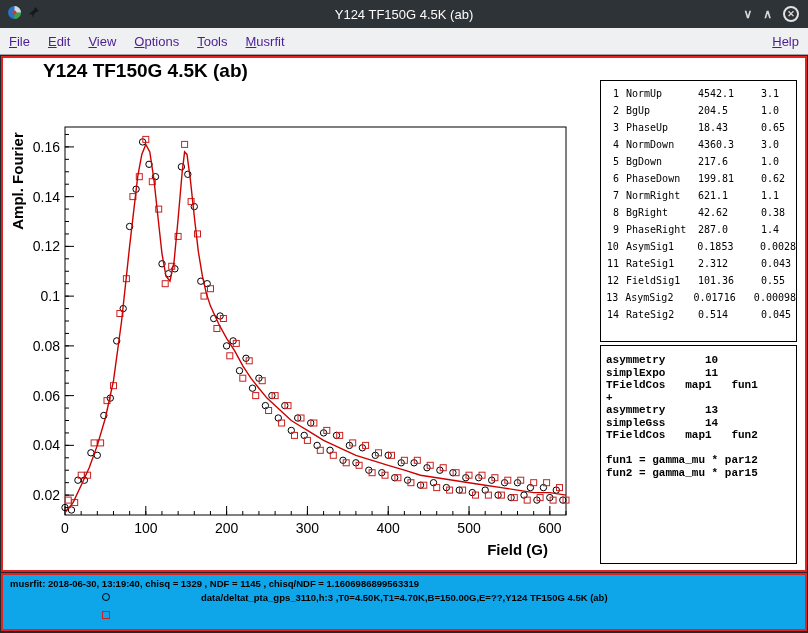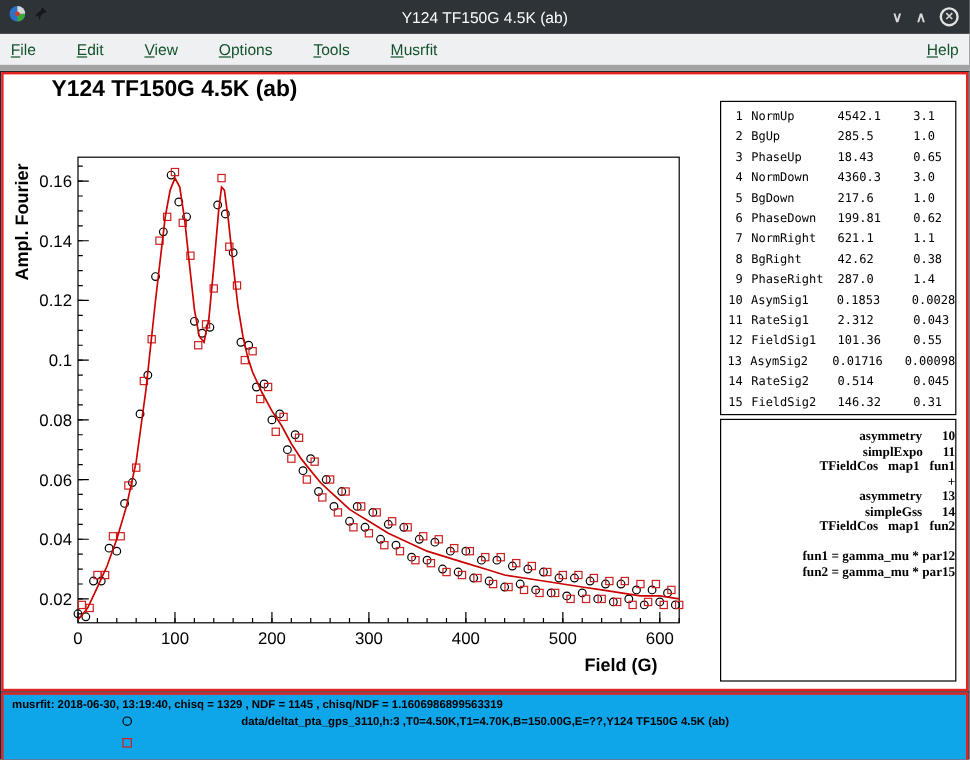--- a/index.html
+++ b/index.html
@@ -3,37 +3,37 @@
 <meta charset="utf-8">
 <style>
   html,body{margin:0;padding:0;}
   body{width:808px;height:633px;background:#23272b;font-family:"Liberation Sans",sans-serif;overflow:hidden;}
   .titlebar{height:28px;background:#2e3338;display:flex;align-items:center;color:#fcfcfc;position:relative;}
   .tb-left{display:flex;gap:5px;margin-left:7px;align-items:center;z-index:1;}
   .tb-title{position:absolute;left:0;right:0;text-align:center;font-size:13px;}
   .tb-right{margin-left:auto;display:flex;gap:11px;margin-right:9px;align-items:center;z-index:1;}
   .wc{color:#d8d8d8;font-size:12px;font-weight:bold;line-height:15px;}
   .wc-close{width:16px;height:16px;border:2px solid #e2e2e2;border-radius:50%;font-size:9px;display:flex;align-items:center;justify-content:center;box-sizing:border-box;}
-  .menubar{height:26px;background:#eff0f1;display:flex;align-items:center;font-size:13px;color:#14532d;border-bottom:5px solid #a3a3a3;gap:16px;}
+  .menubar{height:26px;background:#eff0f1;display:flex;align-items:center;font-size:13px;color:#4c1d95;border-bottom:1px solid #a3a3a3;}
   .menu-item{display:inline-block;padding:0 9px;}
   .menu-item::first-letter{text-decoration:underline;}
   .menu-spacer{flex:1;}
   .canvas{margin:1px 1px 0;background:#fff;border:2px solid #e32222;height:512px;position:relative;}
   .plot-title{position:absolute;left:40px;top:2px;font-size:19px;font-weight:bold;color:#000;}
   svg.plot{position:absolute;left:0;top:0;}
   svg text{fill:#000;}
   .tick{font-family:"Liberation Sans",sans-serif;font-size:14px;}
   .axis-title{font-family:"Liberation Sans",sans-serif;font-size:15px;font-weight:bold;}
   .param-box{position:absolute;left:597px;top:22px;width:197px;height:262px;border:1px solid #000;box-sizing:border-box;font-family:"DejaVu Sans Mono",monospace;font-size:10px;padding:4px 0 0 3px;background:#fff;}
   .prow{display:flex;line-height:17px;}
   .pc0{width:15px;text-align:right;margin-right:7px;}
   .pc1{width:72px;}
   .pc2{width:52px;}
   .pc3{flex:1;margin-left:11px;}
-  .theory-box{position:absolute;left:597px;top:287px;width:197px;height:219px;border:1px solid #000;box-sizing:border-box;font-family:Liberation Serif, serif;font-size:11px;font-weight:bold;padding:8px 0 0 5px;background:#fff;text-align:right;}
+  .theory-box{position:absolute;left:597px;top:287px;width:197px;height:219px;border:1px solid #000;box-sizing:border-box;font-family:Liberation Mono, monospace;font-size:11px;font-weight:bold;padding:8px 0 0 5px;background:#fff;}
   .tline{white-space:pre;line-height:12.5px;min-height:12.5px;}
   .footer-pad{margin:1px 1px 0;background:#0ea5e9;border:2px solid #e32222;height:54px;position:relative;font-size:9.5px;font-weight:bold;color:#000;}
   .stats-line{position:absolute;left:7px;top:3px;white-space:nowrap;}
   .legend-row{position:absolute;left:0;width:100%;height:10px;}
   .lr1{top:17px;}
   .lr2{top:35px;}
   .lmark{position:absolute;left:99px;top:1px;width:8px;height:8px;box-sizing:border-box;}
   .lcircle{border:1px solid #000;border-radius:50%;}
   .lsquare{border:1px solid #cc2020;}
   .llabel{position:absolute;left:198px;top:0;white-space:nowrap;}
@@ -336,21 +336,21 @@
     <div>
         <div class="prow">
           <span class="pc0">1</span>
           <span class="pc1">NormUp</span>
           <span class="pc2">4542.1</span>
           <span class="pc3">3.1</span>
         </div>
         <div class="prow">
           <span class="pc0">2</span>
           <span class="pc1">BgUp</span>
-          <span class="pc2">285.5</span>
+          <span class="pc2">204.5</span>
           <span class="pc3">1.0</span>
         </div>
         <div class="prow">
           <span class="pc0">3</span>
           <span class="pc1">PhaseUp</span>
           <span class="pc2">18.43</span>
           <span class="pc3">0.65</span>
         </div>
         <div class="prow">
           <span class="pc0">4</span>
@@ -410,26 +410,20 @@
           <span class="pc0">13</span>
           <span class="pc1">AsymSig2</span>
           <span class="pc2">0.01716</span>
           <span class="pc3">0.00098</span>
         </div>
         <div class="prow">
           <span class="pc0">14</span>
           <span class="pc1">RateSig2</span>
           <span class="pc2">0.514</span>
           <span class="pc3">0.045</span>
-        </div>
-        <div class="prow">
-          <span class="pc0">15</span>
-          <span class="pc1">FieldSig2</span>
-          <span class="pc2">146.32</span>
-          <span class="pc3">0.31</span>
         </div>
       </div>
   </div>
   <div class="theory-box">
     <div>
         <div class="tline">asymmetry      10</div>
         <div class="tline">simplExpo      11</div>
         <div class="tline">TFieldCos   map1   fun1</div>
         <div class="tline">+</div>
         <div class="tline">asymmetry      13</div>

